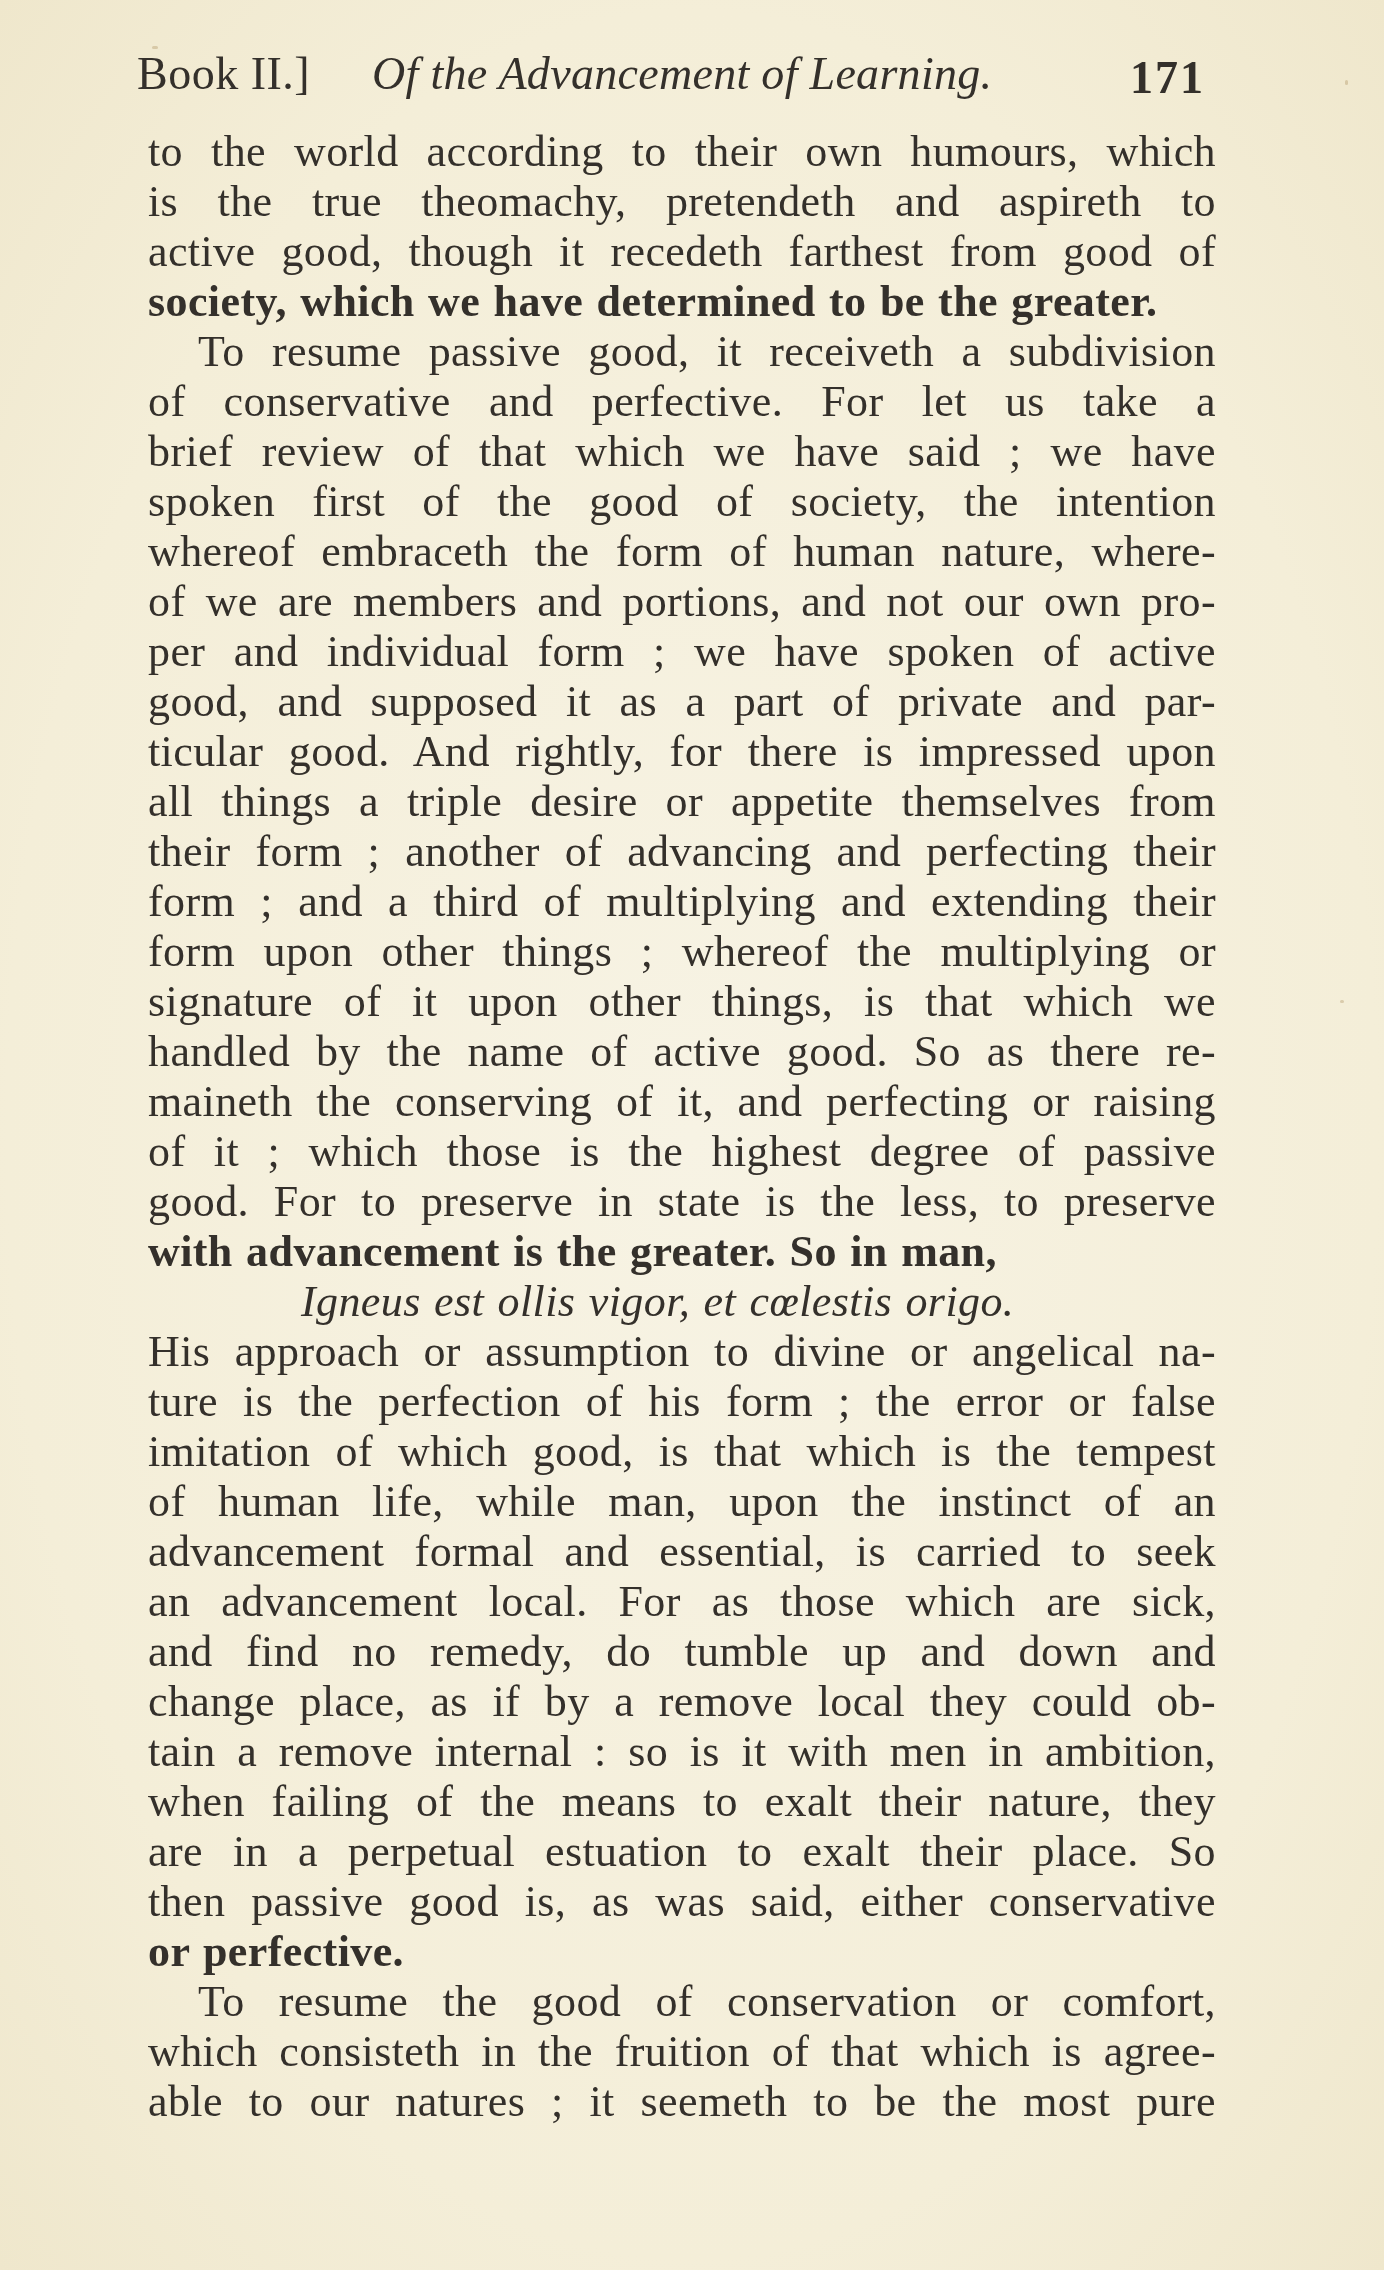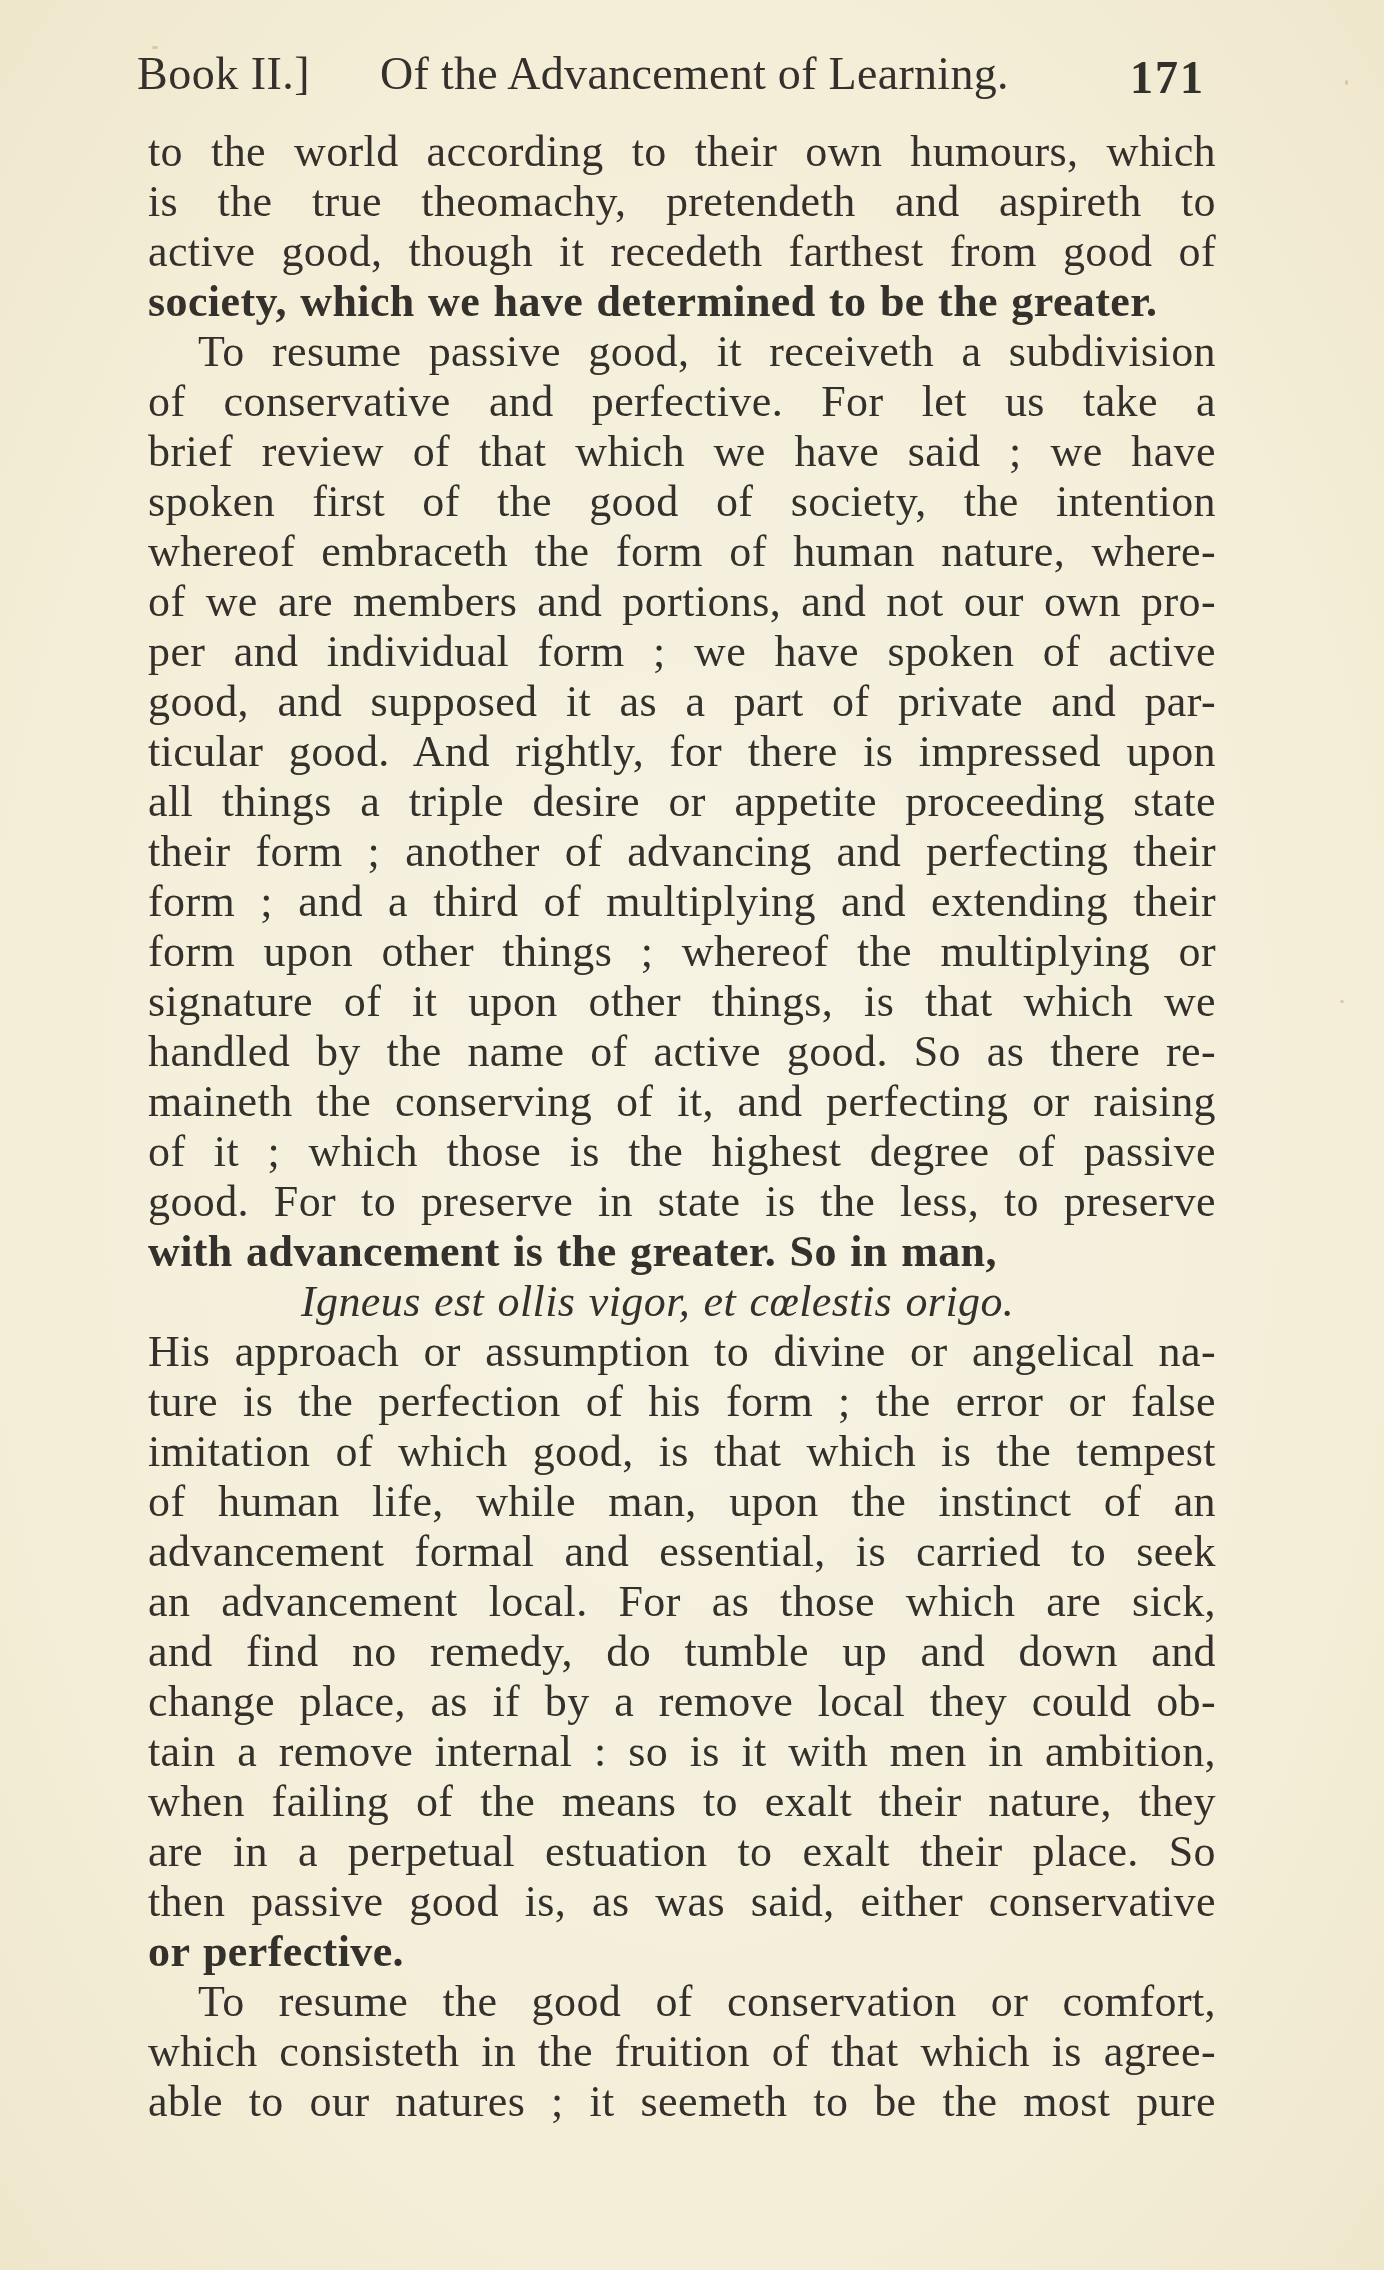--- a/index.html
+++ b/index.html
@@ -10,21 +10,21 @@
     position: relative;
     font-family: "Liberation Serif", "DejaVu Serif", serif;
     color: #34302b;
   }
   .page { position: absolute; left: 0; top: 0; width: 1384px; height: 2270px; }
   .header {
     position: absolute; left: 137px; top: 44px; width: 1068px; height: 60px;
     font-size: 46px; line-height: 60px;
   }
   .header .book { position: absolute; left: 0; top: 0; letter-spacing: 0.5px; text-align: right; }
-  .header .title { position: absolute; left: 243px; top: 0; letter-spacing: 0.3px; }
+  .header .title { position: absolute; left: 235px; top: 0; font-style: italic; letter-spacing: 0.3px; }
   .header .pageno { position: absolute; right: 0; top: 4px; font-weight: bold; letter-spacing: 2px; }
   .body-text { position: absolute; left: 148px; top: 127px; width: 1068px; }
   .line {
     height: 50px; line-height: 50px; font-size: 44px;
     white-space: nowrap; text-align: justify; text-align-last: justify;
     overflow: visible; letter-spacing: 0.4px; word-spacing: 2px;
   }
   .line.last { text-align-last: left; text-align: left; font-weight: bold; }
   .line.indent { padding-left: 50px; }
   .line.verse { font-style: italic; padding-left: 153px; text-align-last: left; text-align: left; }
@@ -47,21 +47,21 @@
       <div class="line last">society, which we have determined to be the greater.</div>
       <div class="line indent">To resume passive good, it receiveth a subdivision</div>
       <div class="line">of conservative and perfective.  For let us take a</div>
       <div class="line">brief review of that which we have said ; we have</div>
       <div class="line">spoken first of the good of society, the intention</div>
       <div class="line">whereof embraceth the form of human nature, where-</div>
       <div class="line">of we are members and portions, and not our own pro-</div>
       <div class="line">per and individual form ; we have spoken of active</div>
       <div class="line">good, and supposed it as a part of private and par-</div>
       <div class="line">ticular good.  And rightly, for there is impressed upon</div>
-      <div class="line">all things a triple desire or appetite proceeding state</div>
+      <div class="line">all things a triple desire or appetite themselves from</div>
       <div class="line">their form ; another of advancing and perfecting their</div>
       <div class="line">form ; and a third of multiplying and extending their</div>
       <div class="line">form upon other things ; whereof the multiplying or</div>
       <div class="line">signature of it upon other things, is that which we</div>
       <div class="line">handled by the name of active good.  So as there re-</div>
       <div class="line">maineth the conserving of it, and perfecting or raising</div>
       <div class="line">of it ; which those is the highest degree of passive</div>
       <div class="line">good.  For to preserve in state is the less, to preserve</div>
       <div class="line last">with advancement is the greater.  So in man,</div>
       <div class="line verse">Igneus est ollis vigor, et cœlestis origo.</div>

